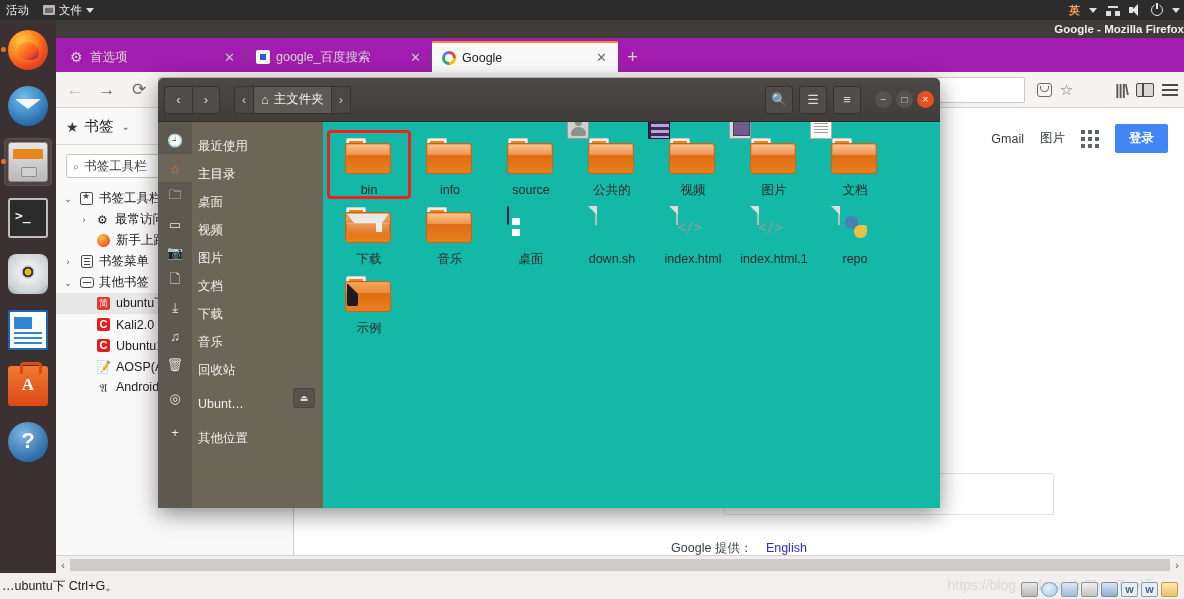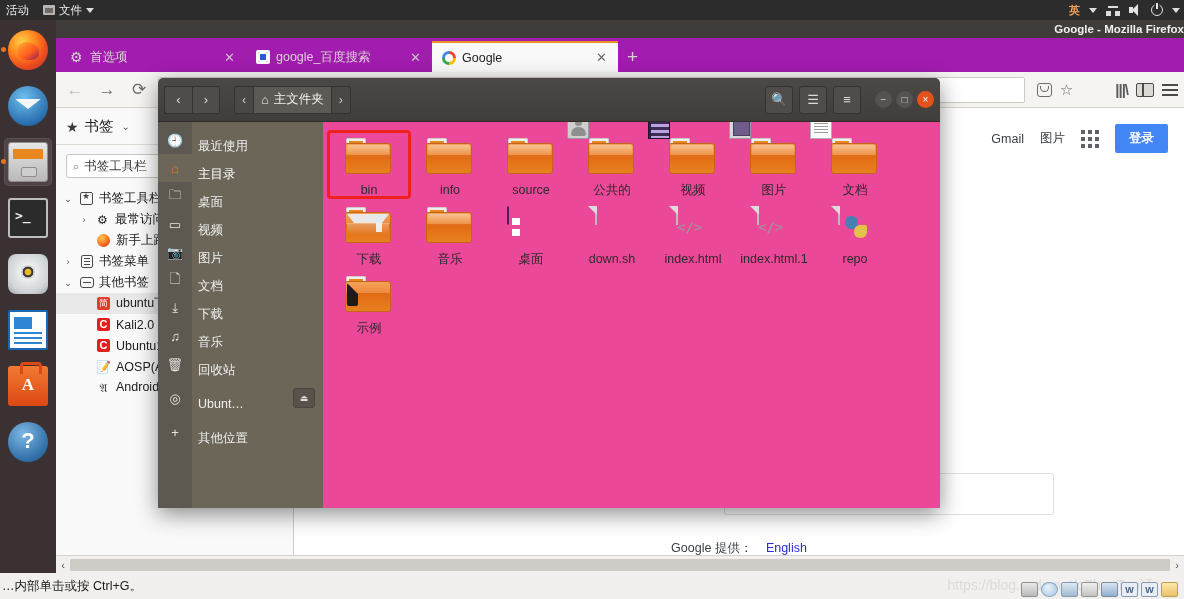--- a/index.html
+++ b/index.html
@@ -249,21 +249,21 @@
   #files-side-icons { position:absolute; left:0; top:0; width:34px; bottom:0; background:#5d5950; }
   .side-row { height:28px; display:flex; align-items:center; position:relative; }
   .side-row .sicon { width:34px; display:flex; align-items:center; justify-content:center; color:#e6e4e0; font-size:13px; z-index:2; }
   .side-row .slabel { padding-left:6px; white-space:nowrap;margin-top:12px; }
   .side-row.sel .slabel { color:#ffffff; }
   .side-row.sel .sicon { color:#ef7b28; }
   .side-row.sel::before { content:""; position:absolute; left:0; top:0; bottom:0; width:34px; background:#6b6657; }
   .eject { position:absolute; right:8px; top:4px; width:22px; height:20px; background:#57534b;
      border:1px solid #4a463f; border-radius:3px; color:#ddd; font-size:9px;
      display:flex; align-items:center; justify-content:center; }
-  #files-main { flex:1; background:#ec4899; padding:10px 6px 0 6px; overflow:hidden; }
+  #files-main { flex:1; background:#14b8a6; padding:10px 6px 0 6px; overflow:hidden; }
   .fgrid { display:grid; grid-template-columns:repeat(7, 80px); column-gap:1px; row-gap:4px; }
   .fitem { width:80px; display:flex; flex-direction:column; align-items:center; padding-top:6px; }
   .fitem .fl { font-size:12.5px; color:#2b2b2b; text-align:center; margin-top:4px; line-height:13px; width:78px;
      word-break:break-all; }
   .fitem.selected { outline:3px solid #f02020; outline-offset:-1px; border-radius:2px; }
   .ficon { width:48px; height:42px; position:relative; }
 
   
   .folder { width:46px; height:36px; margin-top:5px; position:relative; }
   .folder .tab { position:absolute; left:1px; top:0; width:20px; height:6px;
@@ -713,21 +713,21 @@
     </div>
   </div>
 
   <div id="hscroll">
     <span class="arr">‹</span>
     <span class="track"></span>
     <span class="arr">›</span>
   </div>
 
   <div id="statusbar">
-    <span>…内部单击或按 Ctrl+G。</span>
+    <span>…ubuntu下 Ctrl+G。</span>
     <span id="watermark">https://blog.csdn.net/oZhuoTuo话</span>
     <span id="tray-icons">
       <span class="tray-ic ti1"></span>
       <span class="tray-ic ti2"></span>
       <span class="tray-ic ti3"></span>
       <span class="tray-ic ti4"></span>
       <span class="tray-ic ti5"></span>
       <span class="tray-ic ti6">W</span>
       <span class="tray-ic ti7">W</span>
       <span class="tray-ic ti8"></span>

